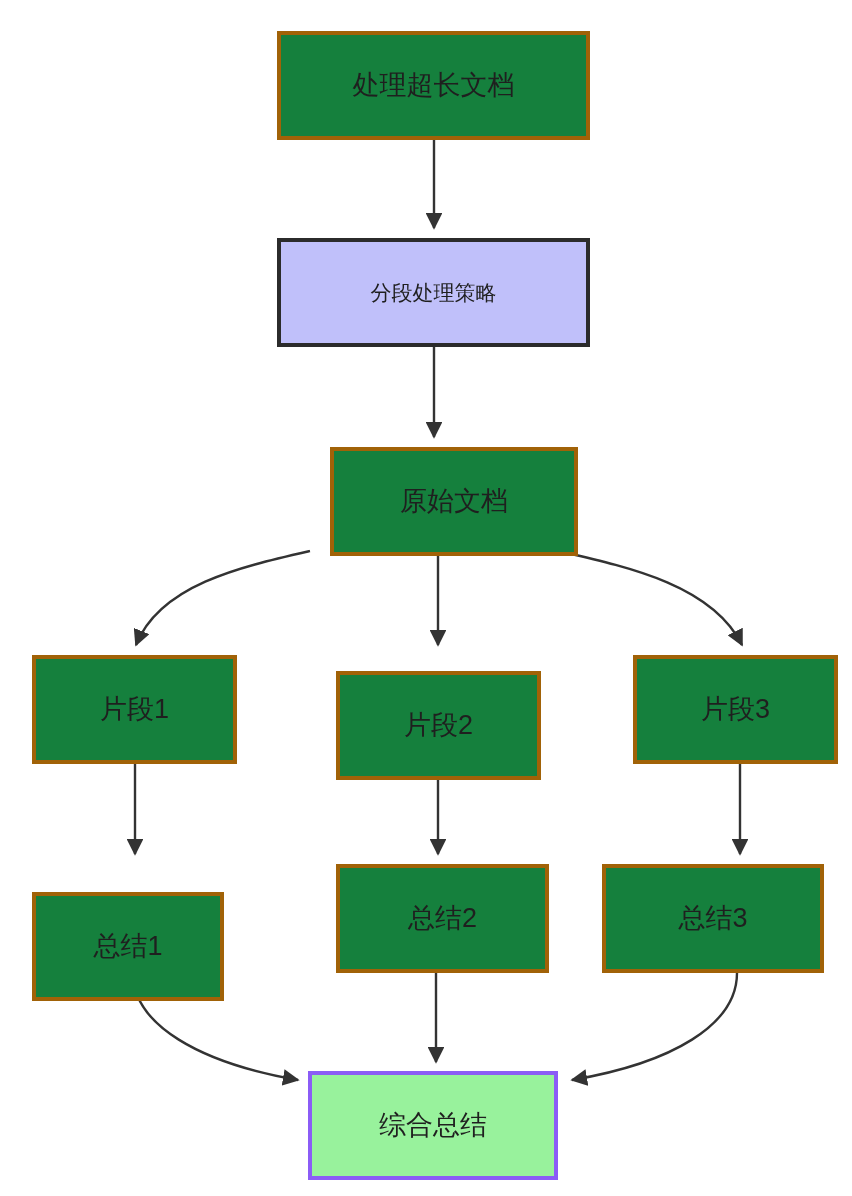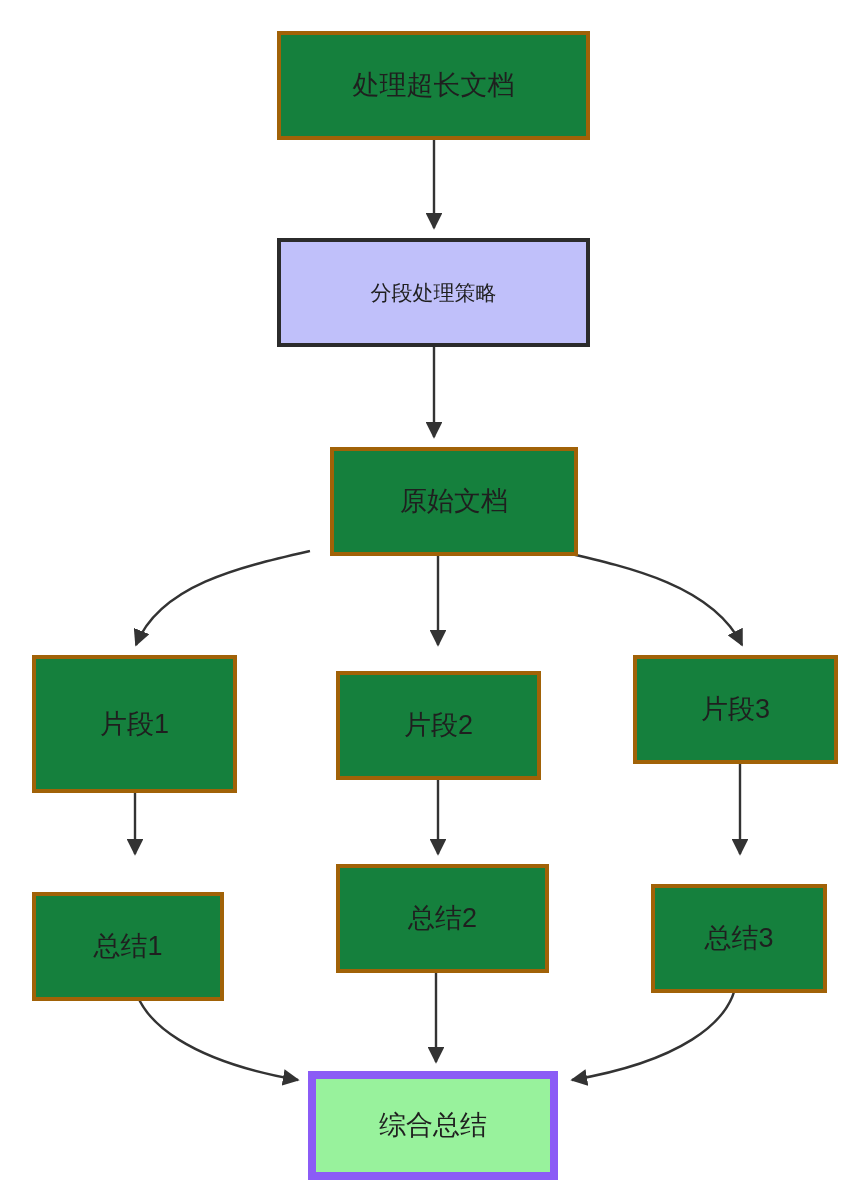--- a/index.html
+++ b/index.html
@@ -46,21 +46,21 @@
   }
   
   .style-strong {
     background: #c0c0fa;
     border: 4px solid #2b2b2b;
     font-size: 21px;
   }
   
   .style-result {
     background: #98f29c;
-    border: 8px solid #8b5cf6;
+    border: 4px solid #8b5cf6;
     font-size: 27px;
   }
 </style>
 </head>
 <body>
 
 <div id="canvas">
 
   <svg id="edges" viewBox="0 0 852 1196" xmlns="http://www.w3.org/2000/svg">
     <defs>
@@ -97,41 +97,41 @@
   </div>
 
   <div class="node style-strong" style="left:277px; top:238px; width:313px; height:109px;">
     <span class="node-label">分段处理策略</span>
   </div>
 
   <div class="node style-light" style="left:310px; top:447px; width:248px; height:109px;margin-left:20px;">
     <span class="node-label">原始文档</span>
   </div>
 
-  <div class="node style-light" style="left:32px; top:655px; width:205px; height:138px;text-align:center;">
+  <div class="node style-light" style="left:32px; top:655px; width:205px; height:109px;text-align:center;">
     <span class="node-label">片段1</span>
   </div>
 
   <div class="node style-light" style="left:336px; top:655px; width:205px; height:109px;margin-top:16px;">
     <span class="node-label">片段2</span>
   </div>
 
   <div class="node style-light" style="left:633px; top:655px; width:205px; height:109px;">
     <span class="node-label">片段3</span>
   </div>
 
   <div class="node style-light" style="left:32px; top:892px; width:192px; height:109px;">
     <span class="node-label">总结1</span>
   </div>
 
   <div class="node style-light" style="left:336px; top:864px; width:213px; height:109px;">
     <span class="node-label">总结2</span>
   </div>
 
-  <div class="node style-light" style="left:651px; top:864px; width:176px; height:109px;margin-top:20px;">
+  <div class="node style-light" style="left:602px; top:864px; width:222px; height:109px;">
     <span class="node-label">总结3</span>
   </div>
 
   <div class="node style-result" style="left:308px; top:1071px; width:250px; height:109px;">
     <span class="node-label">综合总结</span>
   </div>
 
 </div>
 
 </body></html>

